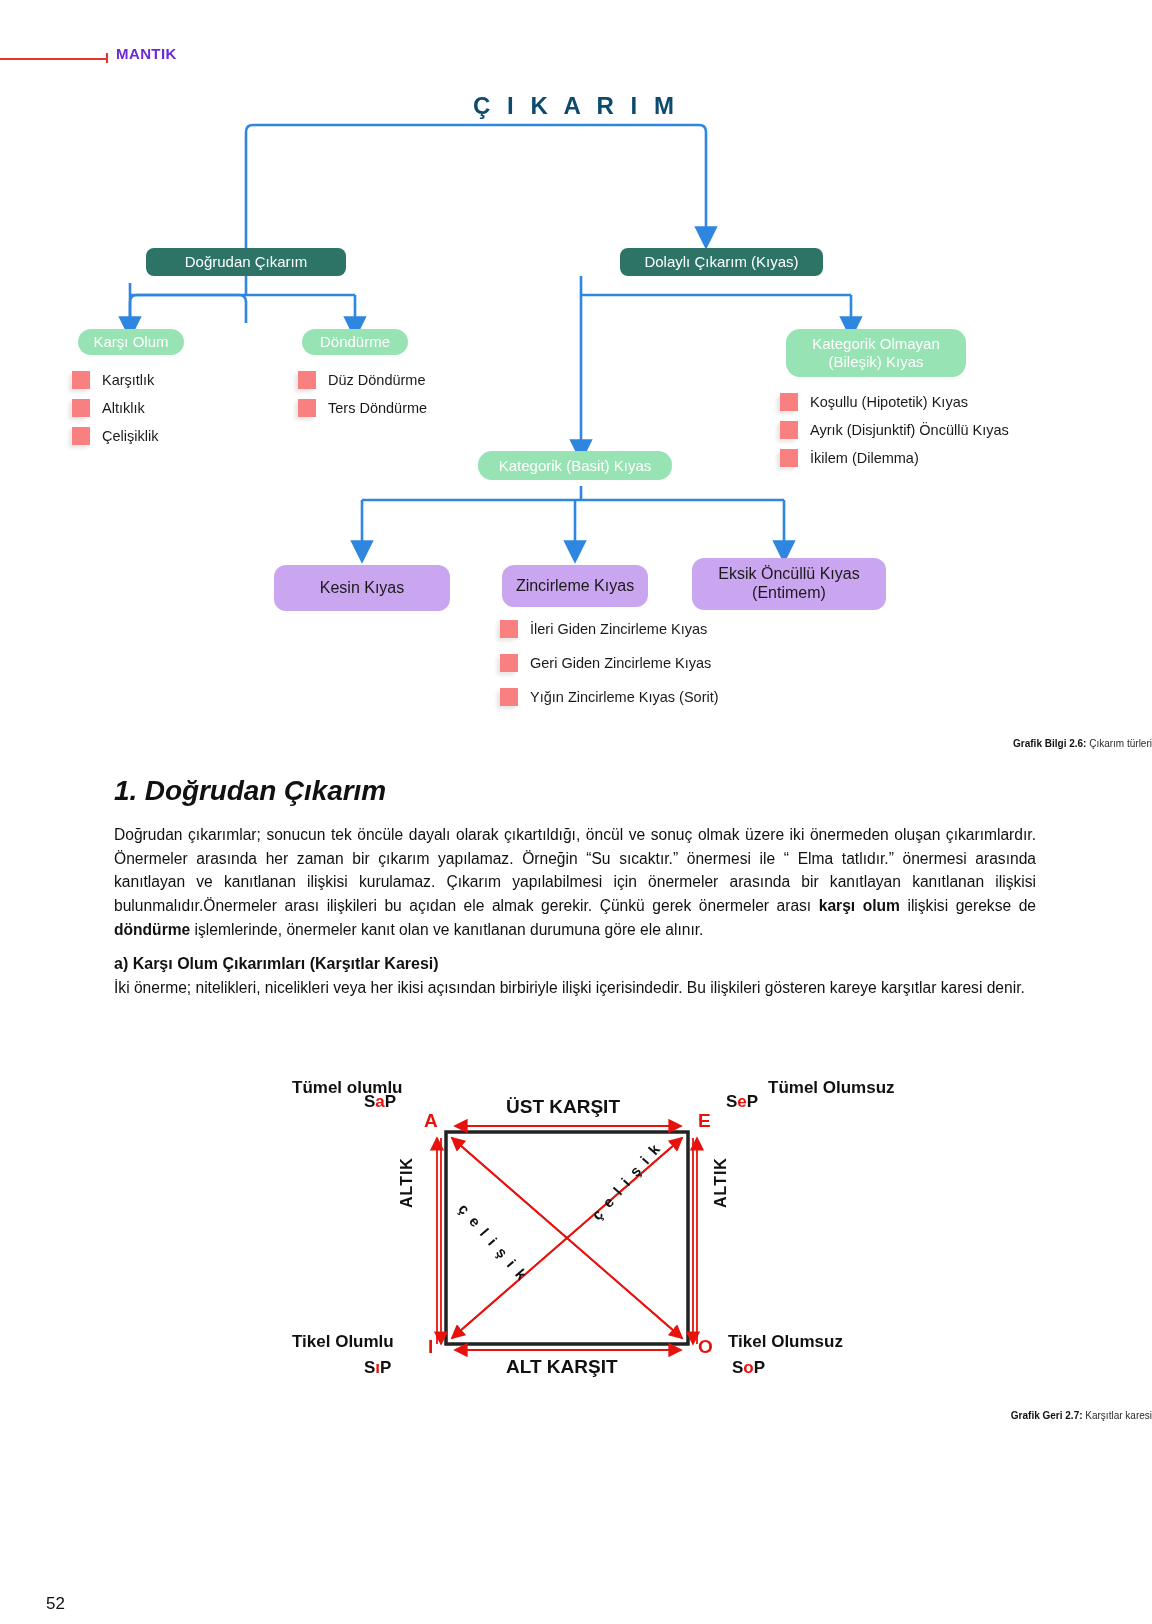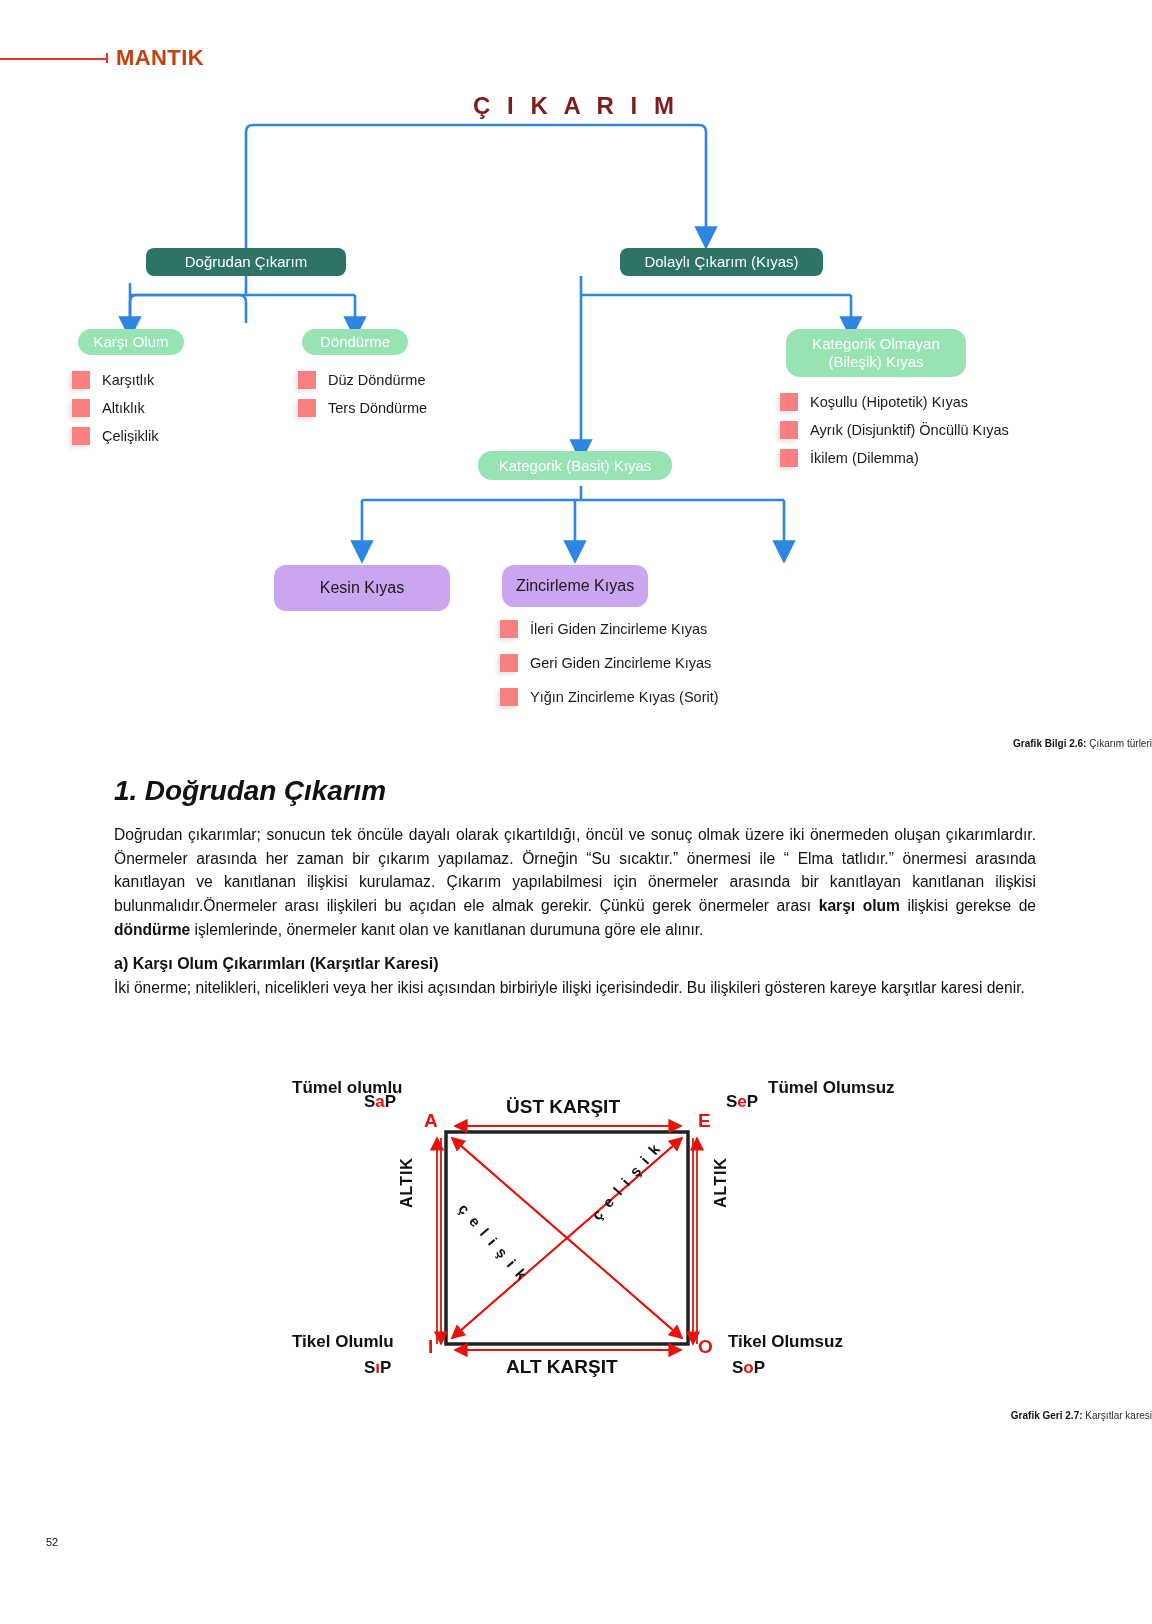--- a/index.html
+++ b/index.html
@@ -37,24 +37,24 @@
     left: 106px;
     top: 8px;
     width: 2px;
     height: 10px;
     background: #e8352b;
   }
   #head-title {
     position: absolute;
     left: 116px;
     top: 0px;
-    font-size: 22px;
+    font-size: 15px;
     font-weight: 700;
     letter-spacing: 0.4px;
-    color: #c2410c;
+    color: #6d28d9;
   }
 
   
   #flowchart {
     position: absolute;
     left: 0;
     top: 80px;
     width: 1152px;
     height: 680px;
   }
@@ -70,21 +70,21 @@
     display: flex;
     align-items: center;
     justify-content: center;
     text-align: center;
     line-height: 1.18;
   }
   .node-title {
     font-size: 24px;
     letter-spacing: 5px;
     font-weight: 700;
-    color: #7f1d1d;
+    color: #0c4a6e;
   }
   .node-teal {
     background: #2d7467;
     color: #ffffff;
     border-radius: 8px;
     font-size: 15px;
   }
   .node-green {
     background: #97e3b4;
     color: #ffffff;
@@ -206,22 +206,22 @@
     position: absolute;
     font-size: 19px;
     font-weight: 700;
     color: #e8120c;
   }
 
   
   #folio {
     position: absolute;
     left: 46px;
-    top: 1536px;
-    font-size: 11px;
+    top: 1594px;
+    font-size: 17px;
     color: #111;
   }
 </style>
 </head>
 <body>
 
 <div id="running-head">
   <div id="head-rule"></div>
   <div id="head-rule-tick"></div>
   <div id="head-title">MANTIK</div>
@@ -306,20 +306,22 @@
       <span class="bullet-txt">Ayrık (Disjunktif) Öncüllü Kıyas</span>
     </div>
     <div class="bullet-row">
       <span class="bullet-sq"></span>
       <span class="bullet-txt">İkilem (Dilemma)</span>
     </div>
   </div>
 
   <div class="node node-purple" style="left:274px; top:485px; width:176px; height:46px;">Kesin Kıyas</div>
   <div class="node node-purple" style="left:502px; top:485px; width:146px; height:42px;">Zincirleme Kıyas</div>
+  <div class="node node-purple" style="left:692px; top:478px; width:194px; height:52px; white-space:pre-line;">Eksik Öncüllü Kıyas
+(Entimem)</div>
 
   <div class="bullet-list" style="left:500px; top:540px;">
     <div class="bullet-row" style="margin-bottom:16px;">
       <span class="bullet-sq"></span>
       <span class="bullet-txt">İleri Giden Zincirleme Kıyas</span>
     </div>
     <div class="bullet-row" style="margin-bottom:16px;">
       <span class="bullet-sq"></span>
       <span class="bullet-txt">Geri Giden Zincirleme Kıyas</span>
     </div>

